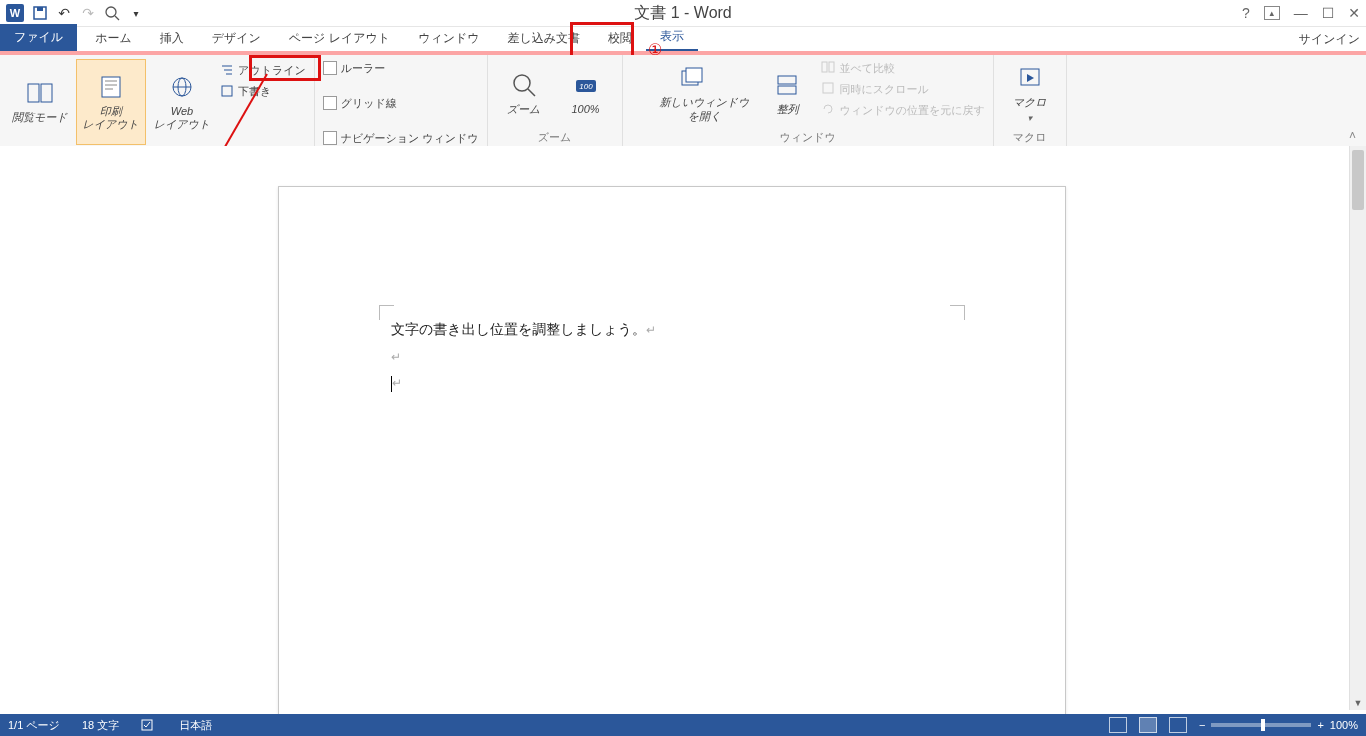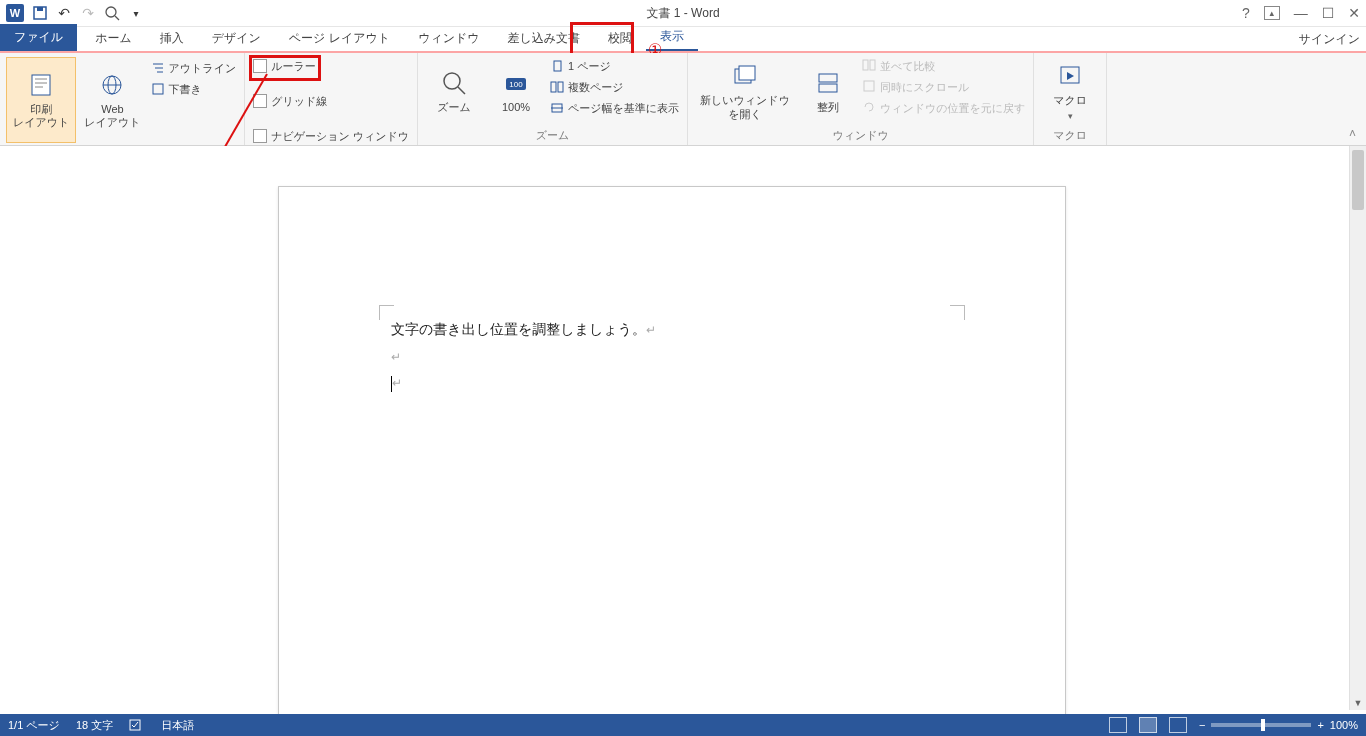--- a/index.html
+++ b/index.html
@@ -2,35 +2,35 @@
 <html><head>
 <meta charset="utf-8">
 <style>
 html,body{margin:0;padding:0;font-family:"Yu Gothic UI","Meiryo",sans-serif;font-size:12px;color:#333;background:#fff;overflow:hidden;}
 body{width:1366px;height:736px;position:relative;}
 
 .titlebar{height:26px;background:#fff;border-bottom:1px solid #e6e6e6;display:flex;align-items:center;position:relative;}
 .qat{display:flex;align-items:center;gap:8px;padding-left:6px;}
 .qat .word-icon{width:18px;height:18px;background:#2b579a;color:#fff;display:flex;align-items:center;justify-content:center;font-weight:bold;font-size:11px;border-radius:2px;}
 .qat .icn{width:16px;height:16px;display:flex;align-items:center;justify-content:center;color:#3a3a3a;font-size:14px;}
-.title-center{position:absolute;left:50%;transform:translateX(-50%);font-size:12px;color:#444;}
+.title-center{position:absolute;left:50%;transform:translateX(-50%);font-size:16px;color:#444;}
 .title-right{position:absolute;right:6px;display:flex;gap:14px;align-items:center;color:#666;}
 .title-right span{font-size:14px;}
 
-.tabs{height:24px;display:flex;align-items:flex-end;border-bottom:2px solid #fca5a5;background:#fff;position:relative;}
+.tabs{height:24px;display:flex;align-items:flex-end;border-bottom:4px solid #fca5a5;background:#fff;position:relative;}
 .tab{padding:4px 14px 4px;font-size:12px;color:#444;cursor:pointer;}
 .tab.file{background:#2b579a;color:#fff;padding:5px 14px;margin-right:4px;}
 .tab.active{color:#2b579a;border-bottom:2px solid #2b579a;}
 .signin{position:absolute;right:6px;top:4px;color:#444;font-size:12px;}
 
 .ribbon{height:92px;background:#f6f6f6;border-bottom:1px solid #d4d4d4;display:flex;position:relative;}
 .group{border-right:1px solid #e0e0e0;padding:4px 6px 2px;display:flex;flex-direction:column;justify-content:space-between;height:100%;box-sizing:border-box;}
 .group-body{display:flex;gap:2px;flex:1;}
 .group-label{text-align:center;font-size:11px;color:#777;padding-top:2px;}
-.bigbtn{display:flex;flex-direction:column;align-items:center;justify-content:center;padding:4px 6px;min-width:48px;cursor:pointer;gap:4px;}
+.bigbtn{display:flex;flex-direction:column;align-items:center;justify-content:center;padding:4px 6px;min-width:48px;cursor:pointer;gap:4px;font-style:italic;}
 .bigbtn.active{background:#fdeacb;border:1px solid #f3c06a;}
 .bigbtn .bicon{width:28px;height:28px;display:flex;align-items:center;justify-content:center;}
 .bigbtn .blabel{font-size:11px;text-align:center;line-height:1.2;color:#444;}
 .chklist{display:flex;flex-direction:column;gap:6px;padding:4px 2px 0 2px;}
 .chk{display:flex;align-items:flex-start;gap:4px;font-size:11px;color:#444;}
 .chk .box{width:12px;height:12px;border:1px solid #9a9a9a;background:#fff;}
 .chk.disabled{color:#aaa;}
 .ribbon-collapse{position:absolute;right:10px;bottom:4px;color:#888;font-size:12px;}
 
 .annot1{position:absolute;color:#d11;font-size:16px;}
@@ -45,21 +45,21 @@
 .corner-tr{position:absolute;right:100px;top:118px;width:14px;height:14px;border-right:1px solid #bbb;border-top:1px solid #bbb;}
 .doc-text{font-family:"MS Mincho",serif;font-size:14px;color:#222;line-height:1.9;}
 .para-mark{color:#aaa;font-size:12px;}
 .cursor{display:inline-block;width:1px;height:16px;background:#000;vertical-align:middle;}
 .vscroll{position:absolute;top:146px;right:0;bottom:26px;width:16px;background:#f0f0f0;border-left:1px solid #e0e0e0;}
 .vscroll .thumb{position:absolute;top:4px;left:2px;right:2px;height:60px;background:#c8c8c8;border-radius:2px;}
 .vscroll .arrow-up{position:absolute;top:0;left:0;right:0;height:14px;display:flex;align-items:center;justify-content:center;font-size:9px;color:#666;}
 .vscroll .arrow-down{position:absolute;bottom:0;left:0;right:0;height:14px;display:flex;align-items:center;justify-content:center;font-size:9px;color:#666;}
 
 .statusbar{position:absolute;bottom:0;left:0;right:0;height:22px;background:#2b579a;color:#fff;display:flex;align-items:center;font-size:11px;justify-content:space-between;padding:0 8px;}
-.statusbar .left{display:flex;gap:16px;align-items:center;}
+.statusbar .left{display:flex;gap:22px;align-items:center;}
 .statusbar .right{display:flex;gap:12px;align-items:center;}
 .statusbar .vicon{width:16px;height:14px;border:1px solid rgba(255,255,255,.7);display:inline-block;}
 .zoom{display:flex;align-items:center;gap:6px;}
 .zoom .track{width:100px;height:4px;background:rgba(255,255,255,.4);position:relative;}
 .zoom .track .handle{position:absolute;left:50%;top:-4px;width:4px;height:12px;background:#fff;}
 svg{display:block;}
 .disabled-text{color:#bbb;font-size:11px;}
 </style>
 </head>
 <body>
@@ -106,20 +106,29 @@
   <div class="signin">サインイン</div>
 </div>
 
 <div class="redbox" style="left:570px;top:22px;width:58px;height:30px;"></div>
 <div class="annot1" style="left:648px;top:40px;">①</div>
 
 <div class="ribbon">
 
   <div class="group">
     <div class="group-body">
+      <div class="bigbtn">
+        <div class="bicon">
+            <svg width="26" height="22">
+              <rect x="1" y="2" width="11" height="18" fill="none" stroke="#2b579a"></rect>
+              <rect x="14" y="2" width="11" height="18" fill="none" stroke="#2b579a"></rect>
+            </svg>
+          </div>
+        <div class="blabel">閲覧モード</div>
+      </div>
       <div class="bigbtn active">
         <div class="bicon">
             <svg width="24" height="24">
               <rect x="3" y="2" width="18" height="20" fill="#fff" stroke="#2b579a"></rect>
               <line x1="6" y1="6" x2="18" y2="6" stroke="#888"></line>
               <line x1="6" y1="10" x2="18" y2="10" stroke="#888"></line>
               <line x1="6" y1="14" x2="14" y2="14" stroke="#888"></line>
             </svg>
           </div>
         <div class="blabel" style="white-space:pre-line;">印刷
@@ -188,56 +197,34 @@
       </div>
       <div class="bigbtn">
         <div class="bicon">
             <svg width="26" height="26">
               <rect x="3" y="8" width="20" height="12" fill="#2b579a" rx="2"></rect>
               <text x="13" y="17" font-size="8" fill="#fff" text-anchor="middle">100</text>
             </svg>
           </div>
         <div class="blabel">100%</div>
       </div>
-      <div class="chklist" style="padding-top:2px;">
-        <div class="chk">
-          <svg width="14" height="14">
-              <rect x="4" y="2" width="7" height="10" fill="none" stroke="#2b579a"></rect>
-            </svg>
-          <span>1 ページ</span>
-        </div>
-        <div class="chk">
-          <svg width="14" height="14">
-              <rect x="1" y="2" width="5" height="10" fill="none" stroke="#2b579a"></rect>
-              <rect x="8" y="2" width="5" height="10" fill="none" stroke="#2b579a"></rect>
-            </svg>
-          <span>複数ページ</span>
-        </div>
-        <div class="chk">
-          <svg width="14" height="14">
-              <rect x="2" y="3" width="10" height="8" fill="none" stroke="#2b579a"></rect>
-              <line x1="1" y1="7" x2="13" y2="7" stroke="#2b579a"></line>
-            </svg>
-          <span>ページ幅を基準に表示</span>
-        </div>
-      </div>
     </div>
     <div class="group-label">ズーム</div>
   </div>
 
   <div class="group">
     <div class="group-body">
       <div class="bigbtn">
         <div class="bicon">
             <svg width="26" height="24">
               <rect x="3" y="5" width="16" height="14" fill="none" stroke="#2b579a"></rect>
               <rect x="7" y="2" width="16" height="14" fill="#fff" stroke="#2b579a"></rect>
             </svg>
           </div>
-        <div class="blabel" style="white-space:pre-line;">新しいウィンドウ
+        <div class="blabel" style="white-space:pre-line;margin-left:25px;">新しいウィンドウ
 を開く</div>
       </div>
       <div class="bigbtn">
         <div class="bicon">
             <svg width="24" height="24">
               <rect x="3" y="3" width="18" height="8" fill="none" stroke="#2b579a"></rect>
               <rect x="3" y="13" width="18" height="8" fill="none" stroke="#2b579a"></rect>
             </svg>
           </div>
         <div class="blabel">整列</div>

